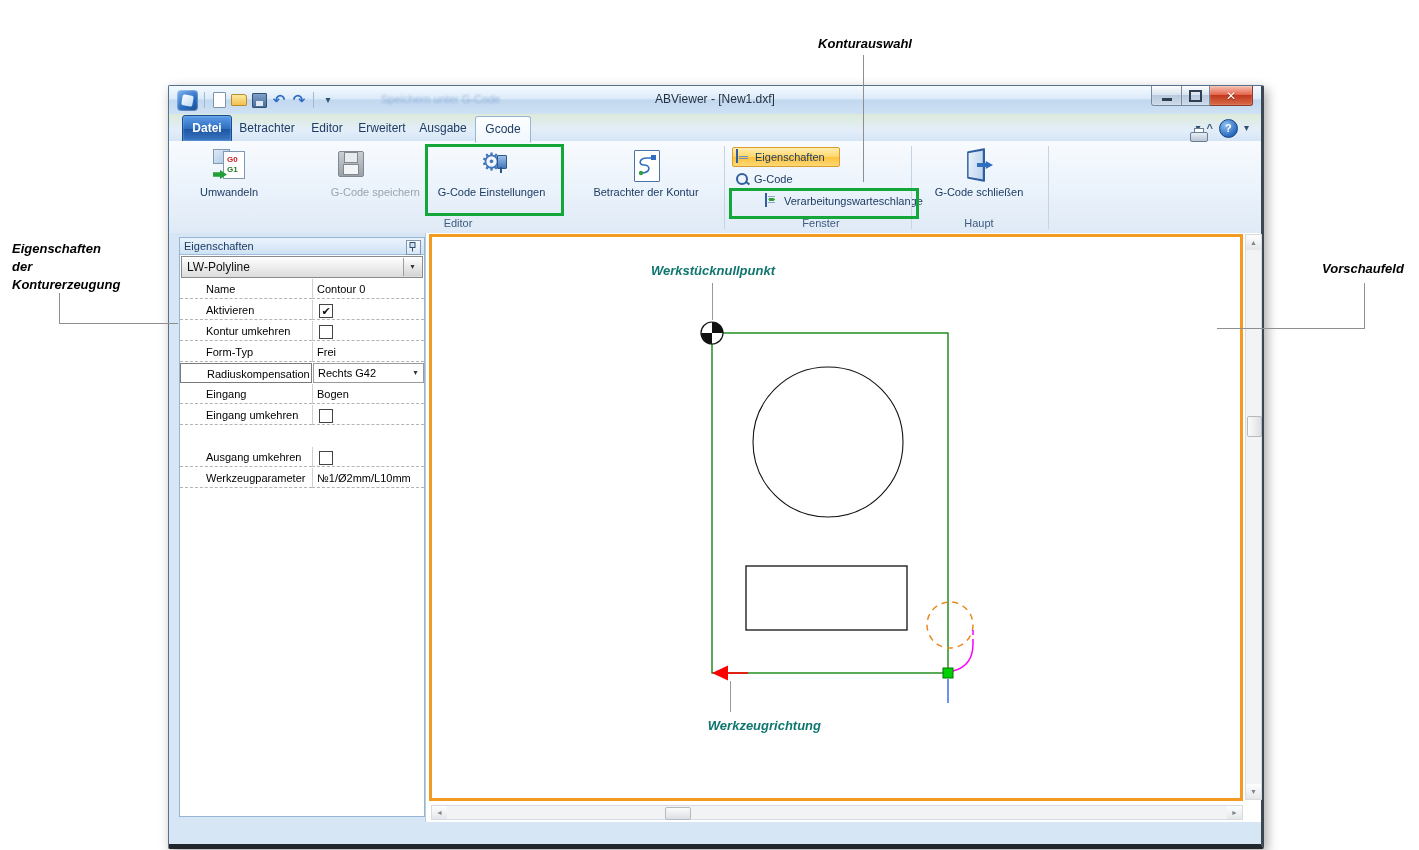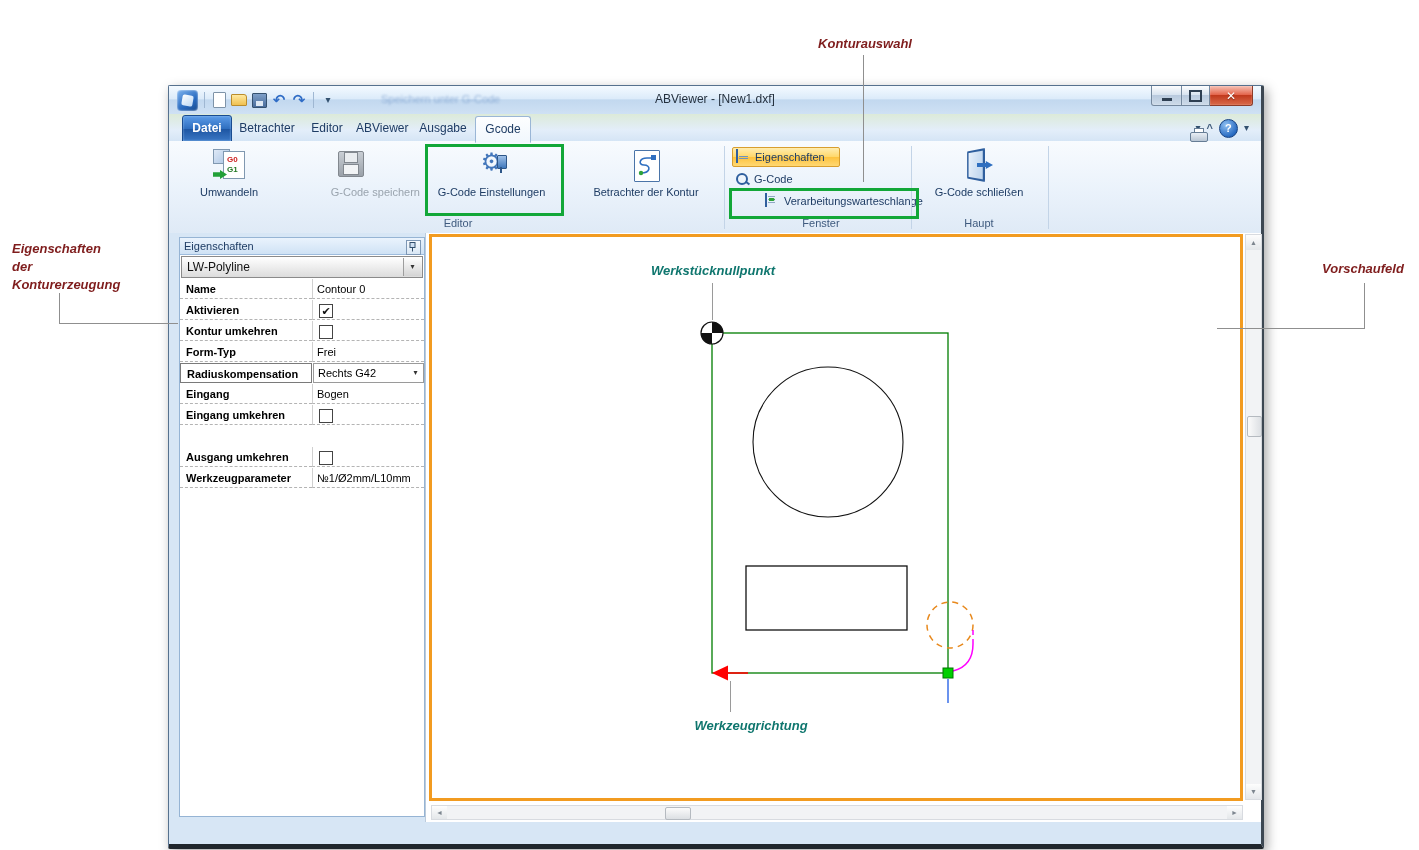--- a/index.html
+++ b/index.html
@@ -2,21 +2,21 @@
 <html><head>
 <meta charset="utf-8">
 <style>
   html,body{margin:0;padding:0;background:#ffffff;}
   .stage{position:relative;width:1419px;height:850px;overflow:hidden;
          font-family:"Liberation Sans","DejaVu Sans",sans-serif;background:#fff;}
   .abs{position:absolute;}
   .nowrap{white-space:nowrap;}
 
   
-  .callout{position:absolute;color:#7f1d1d;font-size:13px;font-weight:bold;font-style:italic;z-index:30;white-space:nowrap;}
+  .callout{position:absolute;color:#000000;font-size:13px;font-weight:bold;font-style:italic;z-index:30;white-space:nowrap;}
   .callout.center{text-align:center;}
   .cline{position:absolute;background:#8f8f8f;z-index:29;}
 
   
   .window{position:absolute;left:168px;top:85px;width:1092px;height:758px;
           border:1px solid #56718e;border-right:3px solid #3c4752;border-bottom:5px solid #20262c;
           background:#d7e6f5;border-radius:2px;box-shadow:3px 4px 12px rgba(0,0,0,.35);}
 
   
   .titlebar{position:absolute;left:0;top:0;width:100%;height:28px;
@@ -107,21 +107,21 @@
   
   .panel{position:absolute;left:10px;top:4px;width:246px;height:580px;background:#fff;border:1px solid #96b4d4;box-sizing:border-box;font-size:11px;color:#000;}
   .phead{position:absolute;left:0;top:0;width:100%;height:17px;background:linear-gradient(#eaf3fd,#cfe2f5);
          border-bottom:1px solid #9ebcdd;color:#1e3c64;line-height:17px;padding-left:4px;box-sizing:border-box;}
   .pin{position:absolute;right:3px;top:2px;width:13px;height:13px;border:1px solid #7d97b5;background:linear-gradient(#f6fafe,#d8e6f4);}
   .typecombo{position:absolute;left:1px;top:18px;width:242px;height:22px;background:linear-gradient(#ffffff,#dcdcdc);
          border:1px solid #8a8a8a;box-sizing:border-box;line-height:20px;padding-left:5px;font-size:12px;color:#111;}
   .combo-arrow{position:absolute;right:1px;top:1px;width:17px;height:18px;display:flex;align-items:center;justify-content:center;
          font-size:8px;color:#333;background:linear-gradient(#fdfdfd,#d4d4d4);border-left:1px solid #9d9d9d;}
   .prow{position:absolute;left:0;width:244px;height:21px;}
-  .plabel{position:absolute;left:0;top:0;width:132px;height:20px;line-height:20px;padding-left:6px;box-sizing:border-box;border-bottom:1px dashed #b4b4b4;font-weight:bold;}
+  .plabel{position:absolute;left:0;top:0;width:132px;height:20px;line-height:20px;padding-left:26px;box-sizing:border-box;border-bottom:1px dashed #b4b4b4;}
   .pvalue{position:absolute;left:132px;top:0;width:112px;height:20px;line-height:20px;padding-left:4px;box-sizing:border-box;
           border-bottom:1px dashed #b4b4b4;border-left:1px solid #d0d0d0;}
   .prow.sel .plabel{border:1px solid #7a7a7a;background:#fff;}
   .cellcombo{position:absolute;left:133px;top:0px;width:111px;height:20px;border:1px solid #9a9a9a;box-sizing:border-box;background:#fff;line-height:18px;padding-left:4px;}
   .cellcombo .combo-arrow{height:100%;width:15px;background:none;border-left:none;font-size:8px;}
   .checkbox{position:absolute;left:6px;top:4px;width:12px;height:12px;border:1px solid #444;background:#fff;text-align:center;}
   .checkbox span{display:none;font-size:11px;line-height:12px;color:#111;font-weight:bold;}
   .checkbox.checked span{display:block;}
 
   
@@ -204,21 +204,21 @@
         <div class="wbtn close">
             <span>✕</span>
           </div>
       </div>
     </div>
 
     <div class="tabrow">
       <div class="tab filetab" style="left:13px;width:48px;">Datei</div>
       <div class="tab" style="left:68px;width:60px;">Betrachter</div>
       <div class="tab" style="left:137px;width:42px;">Editor</div>
-      <div class="tab" style="left:187px;width:52px;">ABViewer</div>
+      <div class="tab" style="left:187px;width:52px;">Erweitert</div>
       <div class="tab" style="left:249px;width:50px;">Ausgabe</div>
       <div class="tab active" style="left:306px;width:54px;">Gcode</div>
       <div class="tr-icons" style="right:12px;">
         <span style="position:relative;"><span class="printer"><span class="psheet"></span><span class="pbody"></span></span></span>
         <span class="caret">▾</span>
         <span class="chev">^</span>
         <span class="helpcirc">?</span>
         <span class="caret">▾</span>
       </div>
     </div>
@@ -396,21 +396,21 @@
 
             <g>
               <circle cx="280" cy="96" r="11" fill="#ffffff" stroke="#111" stroke-width="1.2"></circle>
               <path d="M280 85 A11 11 0 0 1 291 96 L280 96 Z" fill="#111"></path>
               <path d="M280 107 A11 11 0 0 1 269 96 L280 96 Z" fill="#111"></path>
             </g>
           </svg>
 
           <div class="drawlabel" style="left:196px;top:26px;width:170px;">Werkstücknullpunkt</div>
           <div class="dline" style="left:280px;top:46px;height:37px;"></div>
-          <div class="drawlabel" style="left:239px;top:481px;width:160px;">Werkzeugrichtung</div>
+          <div class="drawlabel" style="left:229px;top:481px;width:160px;text-align:right;">Werkzeugrichtung</div>
           <div class="dline" style="left:298px;top:444px;height:31px;"></div>
         </div>
 
         <div class="vscroll">
           <div class="sbtn" style="left:0;top:0;width:15px;height:15px;">▲</div>
           <div class="sthumb" style="left:1px;top:181px;width:13px;height:19px;"></div>
           <div class="sbtn" style="left:0;bottom:0;width:15px;height:15px;">▼</div>
         </div>
 
         <div class="hscroll">

